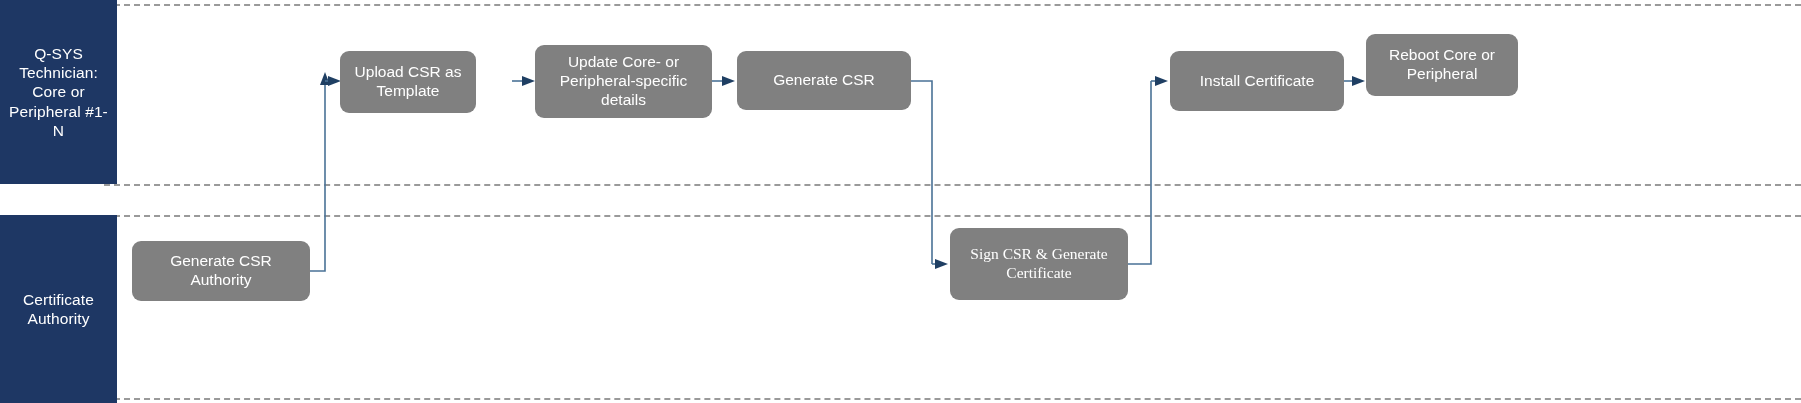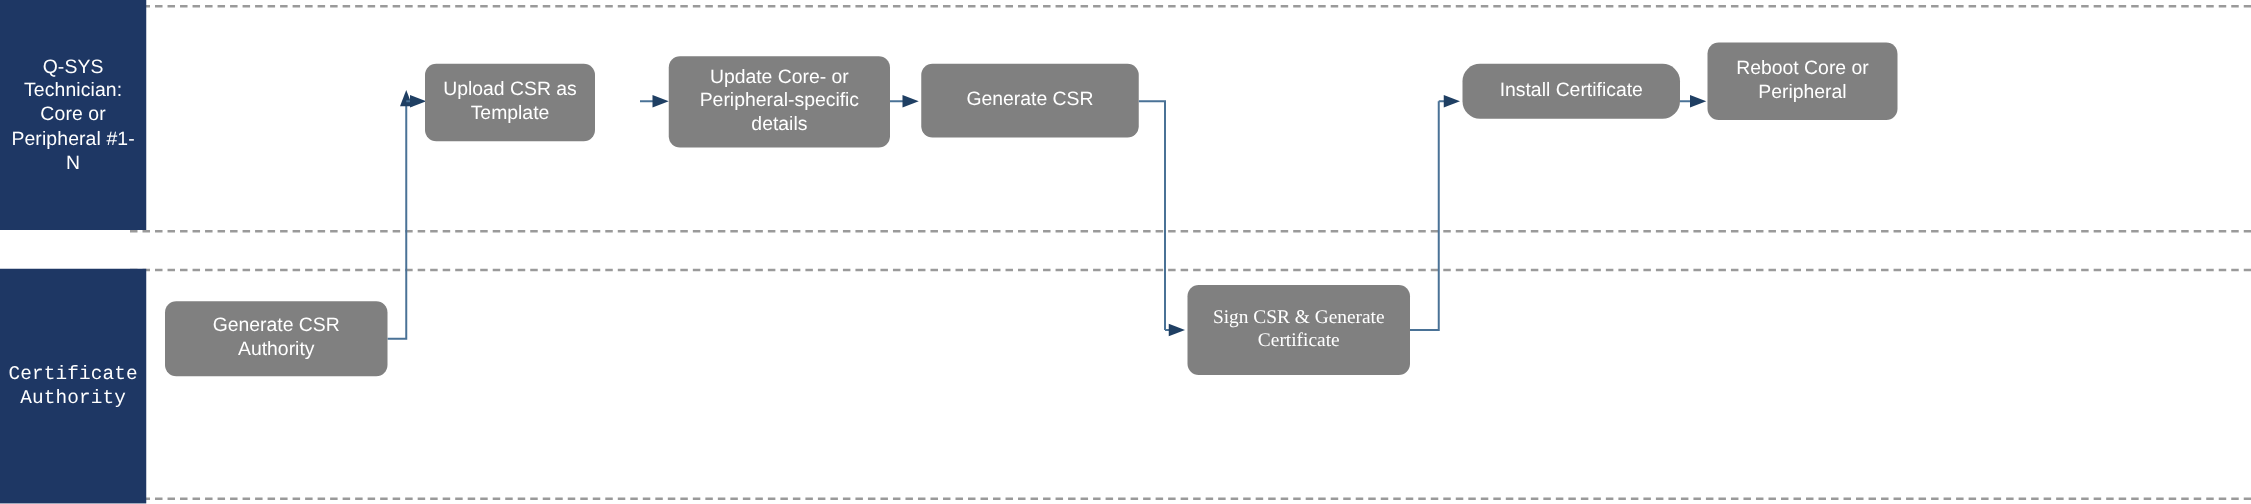--- a/index.html
+++ b/index.html
@@ -88,21 +88,21 @@
 
   <div class="lane-sep" style="top:4px;"></div>
   <div class="lane-sep" style="top:184px;"></div>
   <div class="lane-sep" style="top:215px;"></div>
   <div class="lane-sep" style="top:398px;"></div>
 
   <div class="lane-header" style="top:0px; height:184px;">
     <span>Q-SYS Technician: Core or Peripheral #1-N</span>
   </div>
 
-  <div class="lane-header" style="top:215px; height:188px;font-family:Liberation Mono, monospace;">
+  <div class="lane-header" style="top:215px; height:188px;">
     <span>Certificate Authority</span>
   </div>
 
   <svg class="conn-layer" viewBox="0 0 1801 403" width="1801" height="403">
 
     <polyline points="310,271 325,271 325,81"></polyline>
     <polygon points="325,72 320,85 330,85"></polygon>
     <line x1="325" y1="81" x2="333" y2="81"></line>
     <polygon points="341,81 328,76 328,86"></polygon>
 
@@ -137,21 +137,21 @@
   </div>
 
   <div class="node" style="left:535px; top:45px; width:177px; height:73px;">
     <span>Update Core- or Peripheral-specific details</span>
   </div>
 
   <div class="node" style="left:950px; top:228px; width:178px; height:72px;font-family:Liberation Serif, serif;">
     <span>Sign CSR &amp; Generate Certificate</span>
   </div>
 
-  <div class="node" style="left:1170px; top:51px; width:174px; height:44px;border-radius:14px;">
+  <div class="node" style="left:1170px; top:51px; width:174px; height:60px;">
     <span>Install Certificate</span>
   </div>
 
   <div class="node" style="left:1366px; top:34px; width:152px; height:62px;">
     <span>Reboot Core or Peripheral</span>
   </div>
 
 </div>
 
 </body></html>

